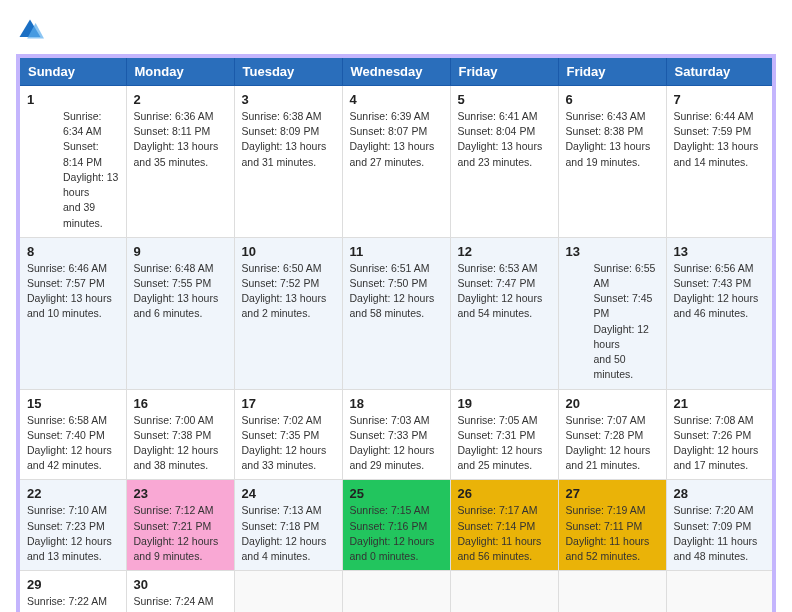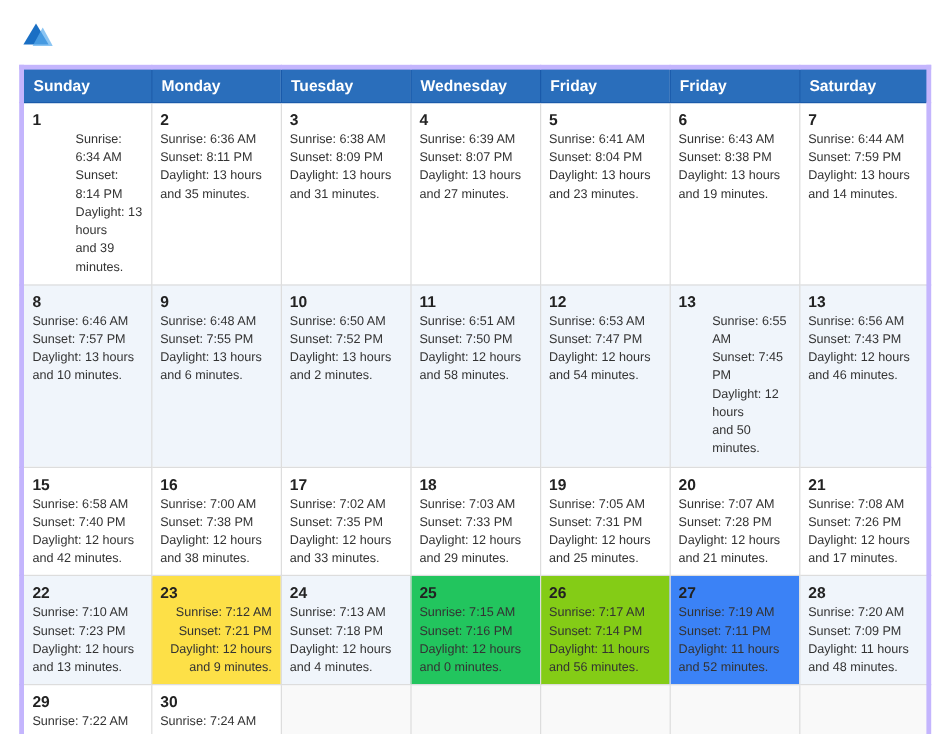--- a/index.html
+++ b/index.html
@@ -253,49 +253,49 @@
         </td>
       </tr>
       <tr>
         <td style="background: rgb(240, 245, 251);">
           <span class="day-num">22</span>
           <div class="day-info" style="white-space: pre-line;">Sunrise: 7:10 AM
 Sunset: 7:23 PM
 Daylight: 12 hours
 and 13 minutes.</div>
         </td>
-        <td style="background: #fde047;">
+        <td style="background: #f9a8d4;">
           <span class="day-num">23</span>
-          <div class="day-info" style="white-space: pre-line; text-align: right;">Sunrise: 7:12 AM
+          <div class="day-info" style="white-space: pre-line;">Sunrise: 7:12 AM
 Sunset: 7:21 PM
 Daylight: 12 hours
 and 9 minutes.</div>
         </td>
         <td style="background: rgb(240, 245, 251);">
           <span class="day-num">24</span>
           <div class="day-info" style="white-space: pre-line;">Sunrise: 7:13 AM
 Sunset: 7:18 PM
 Daylight: 12 hours
 and 4 minutes.</div>
         </td>
         <td style="background: #22c55e;">
           <span class="day-num">25</span>
           <div class="day-info" style="white-space: pre-line;">Sunrise: 7:15 AM
 Sunset: 7:16 PM
 Daylight: 12 hours
 and 0 minutes.</div>
         </td>
-        <td style="background: #84cc16;">
+        <td style="background: #eab308;">
           <span class="day-num">26</span>
           <div class="day-info" style="white-space: pre-line;">Sunrise: 7:17 AM
 Sunset: 7:14 PM
 Daylight: 11 hours
 and 56 minutes.</div>
         </td>
-        <td style="background: #3b82f6;">
+        <td style="background: #eab308;">
           <span class="day-num">27</span>
           <div class="day-info" style="white-space: pre-line;">Sunrise: 7:19 AM
 Sunset: 7:11 PM
 Daylight: 11 hours
 and 52 minutes.</div>
         </td>
         <td style="background: rgb(240, 245, 251);">
           <span class="day-num">28</span>
           <div class="day-info" style="white-space: pre-line;">Sunrise: 7:20 AM
 Sunset: 7:09 PM

